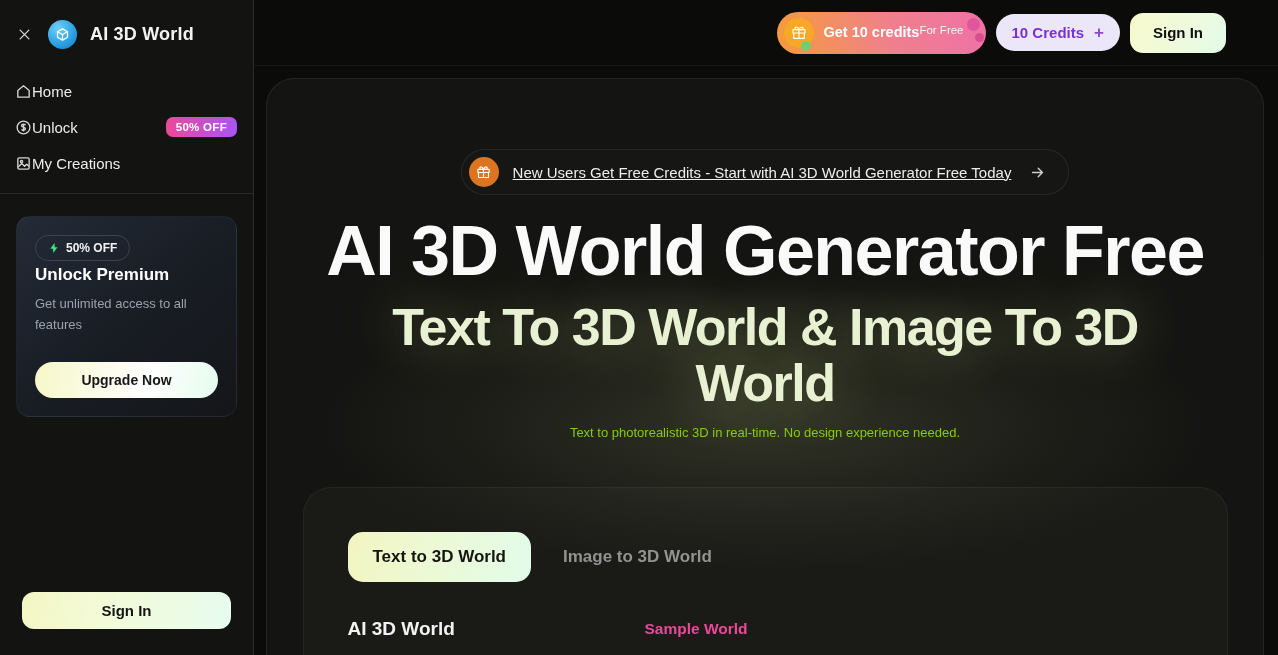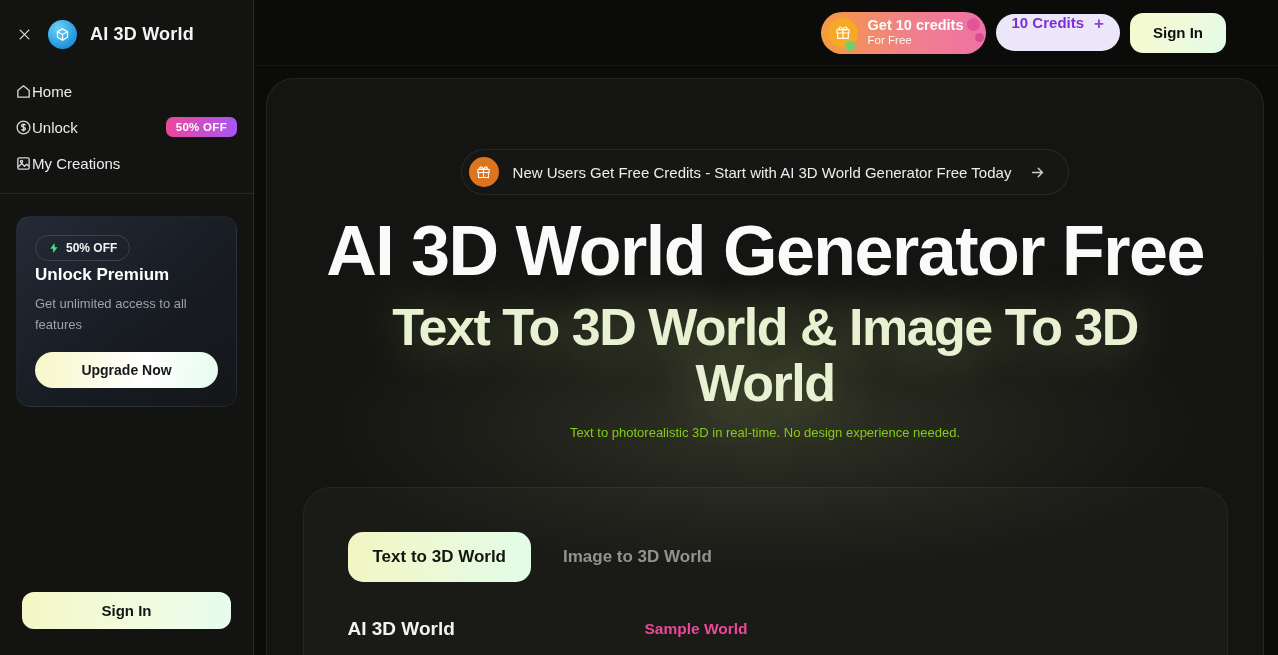--- a/index.html
+++ b/index.html
@@ -61,21 +61,21 @@
   .promo-badge {
     display:inline-flex; align-items:center; gap:6px;
     border:1px solid #3b4350; border-radius:999px;
     padding:5px 12px;
   }
   .promo-badge-label { font-size:12px; font-weight:700; color:#f2f2f2; }
   .bolt { width:12px; height:12px; color:#4ade80; display:flex; }
   .promo-title { margin-top:4px; font-size:17px; font-weight:700; color:#ffffff; }
   .promo-desc { margin-top:8px; font-size:13px; color:#9aa2ad; line-height:1.62; max-width:160px; }
   .promo-cta {
-    margin-top:17px; width:100%; height:36px; border:none; cursor:pointer;
+    margin-top:27px; width:100%; height:36px; border:none; cursor:pointer;
     border-radius:999px;
     background:linear-gradient(100deg,#f6f7c7 0%,#ffffff 60%,#e6fcee 100%);
     color:#17171b; font-size:14px; font-weight:600;
     font-family:"Liberation Sans", sans-serif;
   }
   .sidebar-spacer { flex:1; }
   .sidebar-signin {
     margin:0 22px 26px 22px; height:37px; border:none; cursor:pointer;
     border-radius:12px;
     background:linear-gradient(100deg,#f4f6c4 0%,#f2fbda 45%,#e7fcef 100%);
@@ -96,32 +96,32 @@
     height:42px; padding:0 22px 0 7px;
     border-radius:999px; border:none; cursor:pointer;
     background:linear-gradient(90deg,#f59b3d 0%,#f07f8d 55%,#ef72a5 100%);
     font-family:"Liberation Sans", sans-serif;
   }
   .gift-circle {
     width:30px; height:30px; border-radius:50%;
     background:#f6a826; display:flex; align-items:center; justify-content:center;
     color:#ffffff;
   }
-  .gc-text { display:flex; flex-direction:column; align-items:flex-start; line-height:1.2; }
+  .gc-text { display:flex; flex-direction:row; align-items:flex-start; line-height:1.2; }
   .gc-title { font-size:14.5px; font-weight:800; color:#ffffff; }
   .gc-sub { font-size:11.5px; color:rgba(255,255,255,0.92); }
   .dot { position:absolute; border-radius:50%; }
   .dot-green { width:10px; height:10px; background:#6fcf6f; left:24px; bottom:3px; }
   .dot-pink1 { width:13px; height:13px; background:#e0559b; right:6px; top:6px; }
   .dot-pink2 { width:9px; height:9px; background:#da4e90; right:2px; top:21px; }
 
   .credits-btn {
     height:37px; padding:0 16px; border:none; cursor:pointer;
     border-radius:999px; background:#ece7f8;
-    display:flex; gap:10px;
+    display:flex; align-items:center; gap:10px;
     color:#7c2fd6; font-size:15px; font-weight:700;
     font-family:"Liberation Sans", sans-serif;
   }
   .credits-plus { font-size:17px; font-weight:600; color:#8b46d8; }
   .header-signin {
     height:40px; padding:0 23px; border:none; cursor:pointer;
     border-radius:13px;
     background:linear-gradient(120deg,#f7f9ca 0%,#eefadd 55%,#e2fbe8 100%);
     color:#101010; font-size:15px; font-weight:700;
     font-family:"Liberation Sans", sans-serif;
@@ -140,21 +140,21 @@
   .banner {
     display:inline-flex; align-items:center; gap:14px;
     background:#161614; border:1px solid rgba(255,255,255,0.08);
     border-radius:999px; padding:7px 22px 7px 7px; cursor:pointer;
   }
   .banner-gift {
     width:30px; height:30px; border-radius:50%;
     background:#dd741f; display:flex; align-items:center; justify-content:center;
     color:#ffffff; flex:0 0 auto;
   }
-  .banner-text { font-size:15px; color:#ededed; }
+  .banner-text { font-size:15px; color:#ededed;text-decoration:underline; }
   .banner-arrow { color:#cfcfcf; display:flex; margin-left:4px; }
 
   .hero { position:relative; text-align:center; }
   .hero-glow {
     position:absolute; left:50%; top:60px; transform:translateX(-50%);
     width:940px; height:300px;
     background:radial-gradient(ellipse at center, rgba(198,212,140,0.16) 0%, rgba(198,212,140,0.06) 40%, transparent 68%);
     pointer-events:none;
   }
   .hero-title1 {

